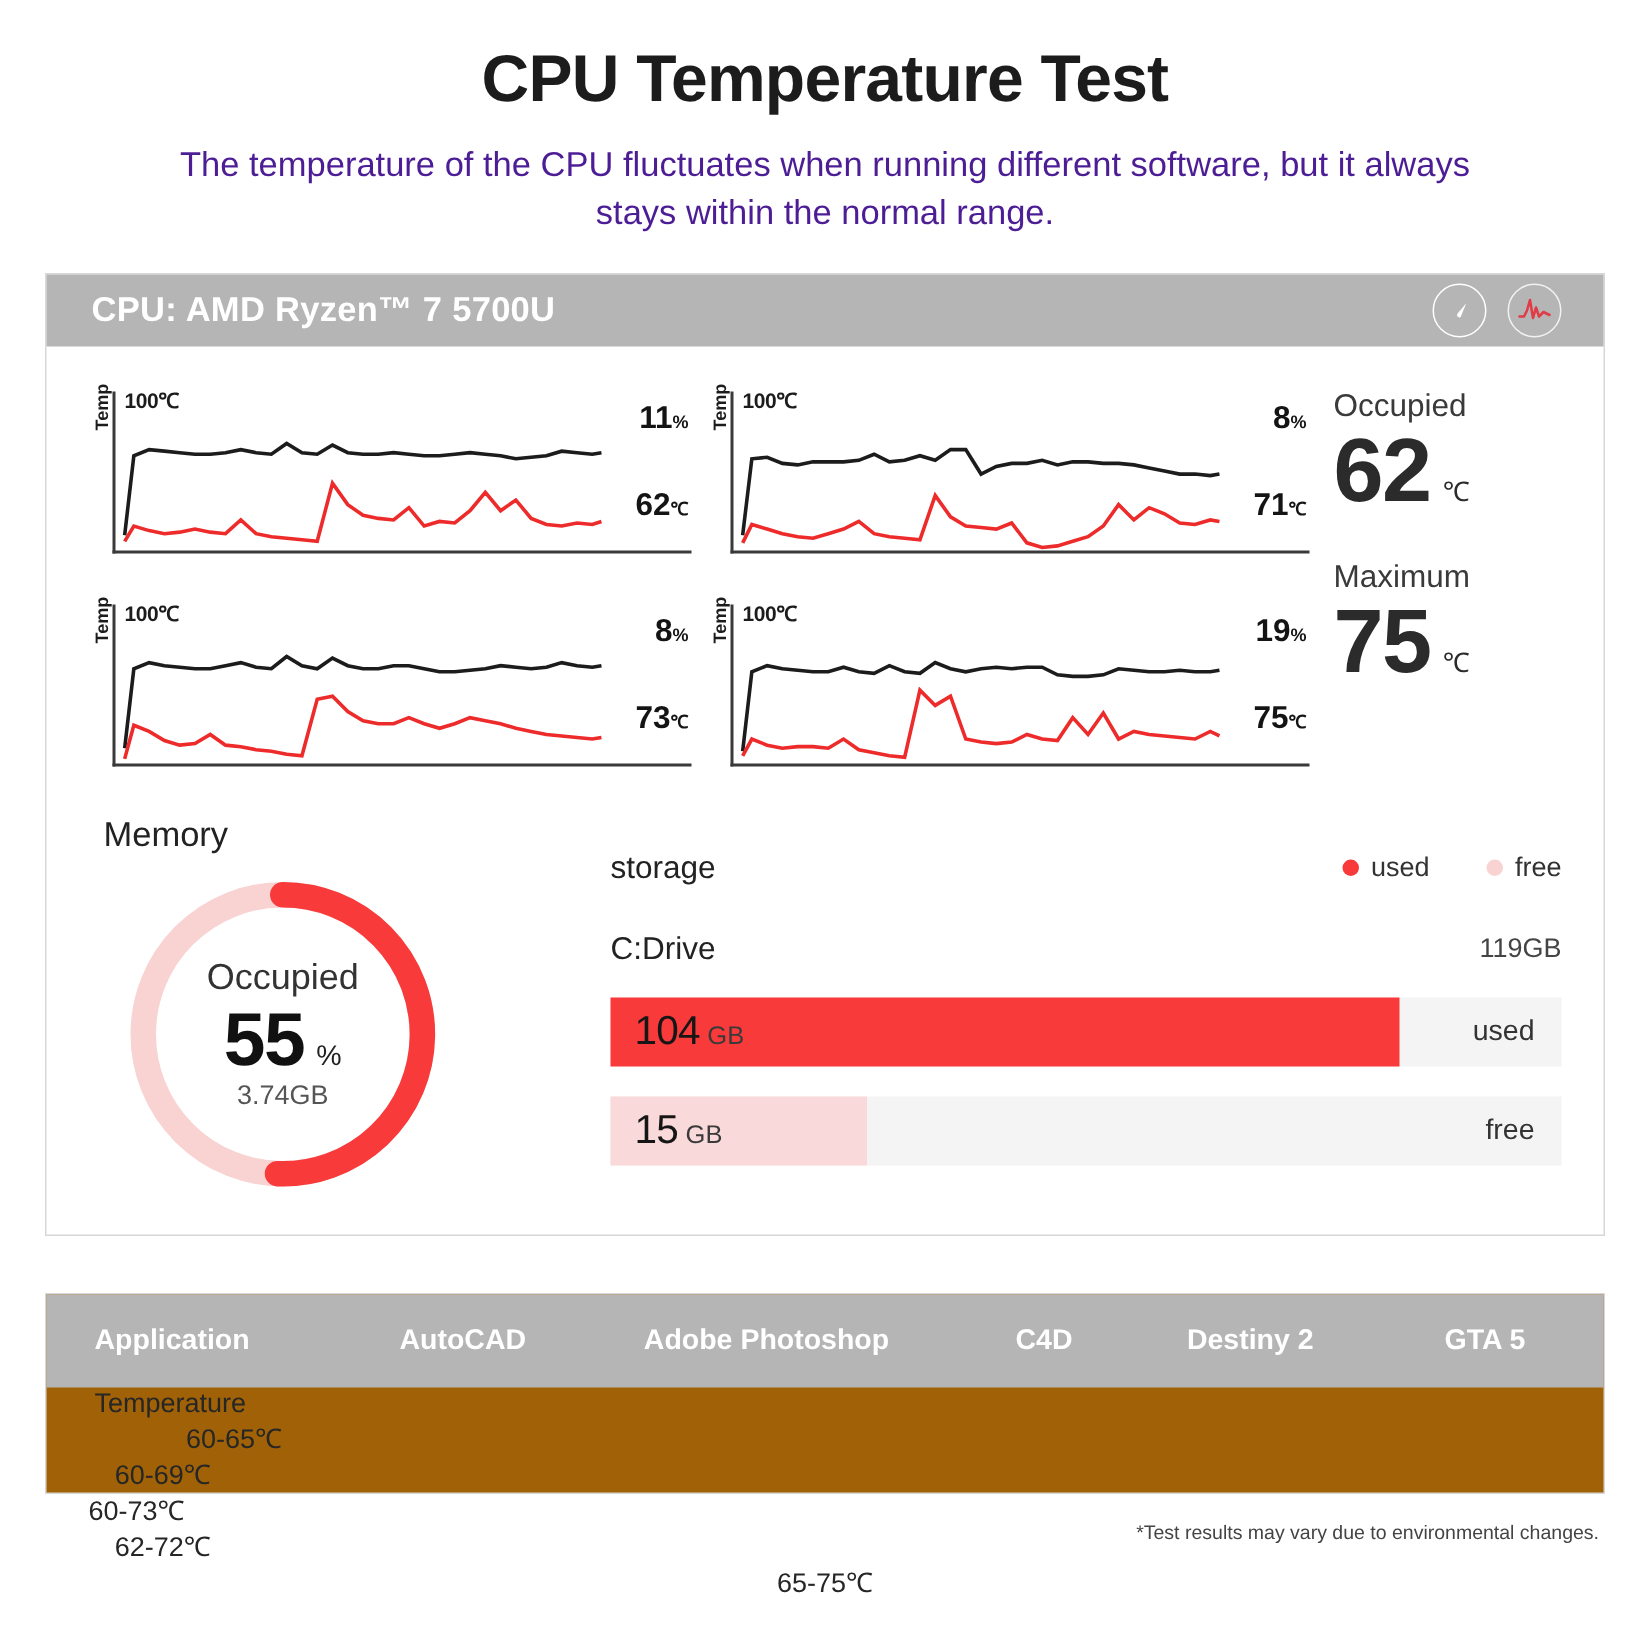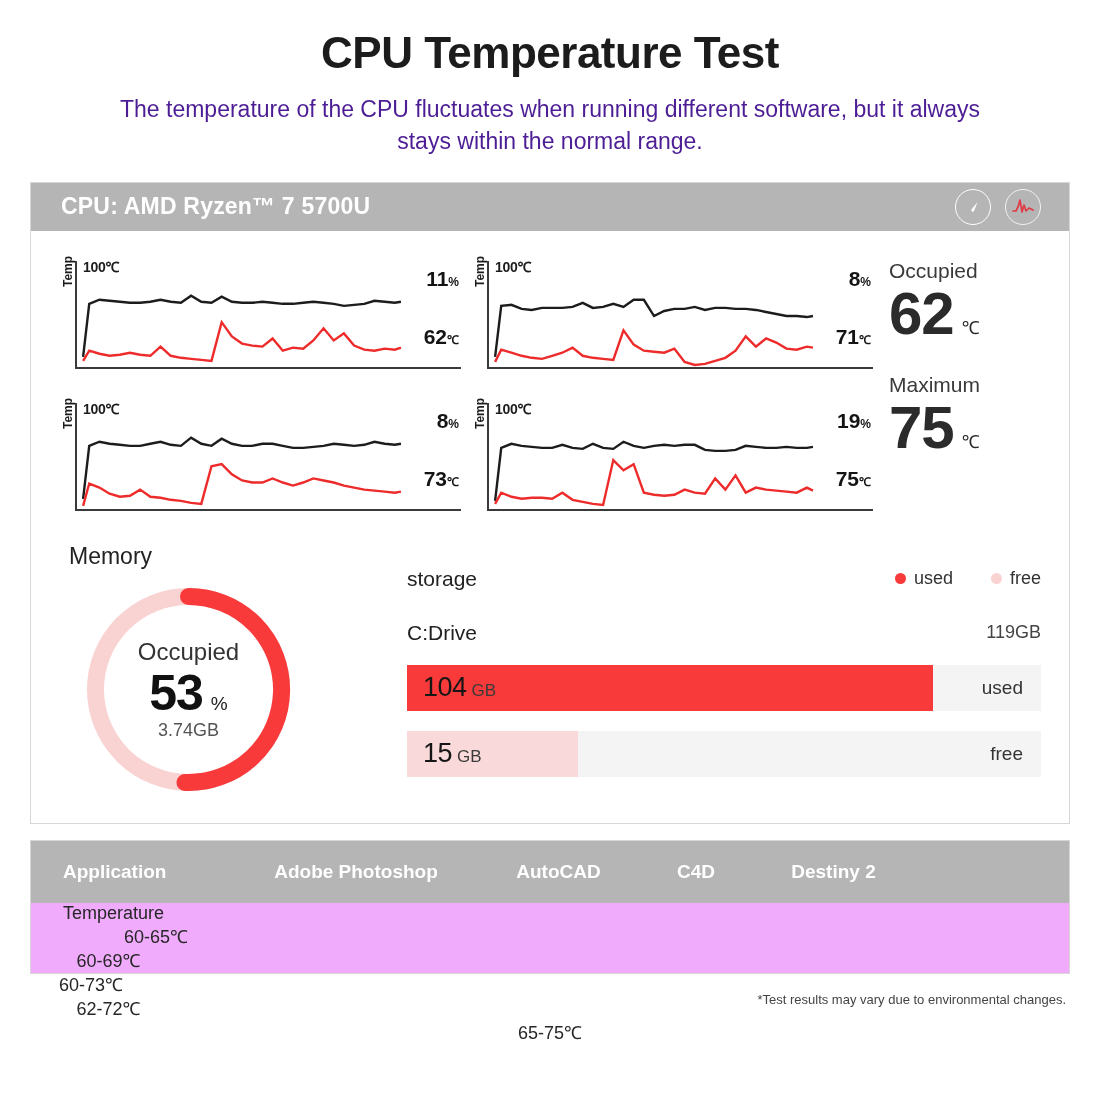--- a/index.html
+++ b/index.html
@@ -148,21 +148,21 @@
   .bar-row { position: relative; height: 46px; margin-top: 20px; background: #f4f4f4; display: flex; align-items: center; }
   .bar-fill { position: absolute; left: 0; top: 0; bottom: 0; }
   .bar-fill.used { background: #f93a3a; }
   .bar-fill.free { background: #f9d9d9; }
   .bar-label { position: relative; z-index: 2; padding-left: 16px; display: flex; align-items: baseline; }
   .bar-num { font-size: 27px; color: #161616; letter-spacing: -.5px; }
   .bar-unit { font-size: 17px; color: #3a3a3a; margin-left: 5px; }
   .bar-tag { position: absolute; right: 18px; z-index: 2; font-size: 19px; color: #333; }
 
   
-  .table-card { margin-top: 16px; border: 1px solid #d7d7d7; background: #f0abfc; }
+  .table-card { margin-top: 38px; border: 1px solid #d7d7d7; background: #a16207; }
   .trow { display: flex; }
   .thead { background: #b5b5b5; height: 62px; }
   .thead .cell { color: #fff; font-weight: bold; font-size: 19px; }
   .tbody { height: 70px; flex-direction: column; }
   .tbody .cell { color: #262626; font-size: 18px; }
   .cell { display: flex; align-items: center; justify-content: center; }
   .cell.c0 { width: 200px; justify-content: flex-start; padding-left: 32px; }
   .cell.c1 { width: 250px; }
   .cell.c2 { width: 155px; }
   .cell.c3 { width: 120px; }
@@ -301,21 +301,21 @@
         <div class="memory-left">
           <div class="memory-title">Memory</div>
           <div class="donut-wrap">
             <svg width="215" height="215" viewBox="0 0 215 215">
               <circle cx="107.5" cy="107.5" r="93" fill="none" stroke="#f9d2d2" stroke-width="17"></circle>
               <path d="M 107.5 14.5 A 93 93 0 1 1 104 200.43" fill="none" stroke="#f93a3a" stroke-width="17" stroke-linecap="round"></path>
             </svg>
             <div class="donut-center">
               <div class="occ-label">Occupied</div>
               <div class="occ-row">
-                <span class="occ-num">53</span>
+                <span class="occ-num">55</span>
                 <span class="occ-pct">%</span>
               </div>
               <div class="occ-sub">3.74GB</div>
             </div>
           </div>
         </div>
 
         <div class="storage-right">
           <div class="storage-head">
             <div class="storage-title">storage</div>
@@ -355,24 +355,25 @@
           </div>
         </div>
       </div>
 
     </div>
   </div>
 
   <div class="table-card">
     <div class="trow thead">
       <div class="cell c0">Application</div>
+      <div class="cell c2">AutoCAD</div>
       <div class="cell c1">Adobe Photoshop</div>
-      <div class="cell c2">AutoCAD</div>
       <div class="cell c3">C4D</div>
       <div class="cell c4">Destiny 2</div>
+      <div class="cell c5">GTA 5</div>
     </div>
     <div class="trow tbody">
       <div class="cell c0">Temperature</div>
       <div class="cell c1">60-65℃</div>
       <div class="cell c2">60-69℃</div>
       <div class="cell c3">60-73℃</div>
       <div class="cell c4">62-72℃</div>
       <div class="cell c5">65-75℃</div>
     </div>
   </div>

